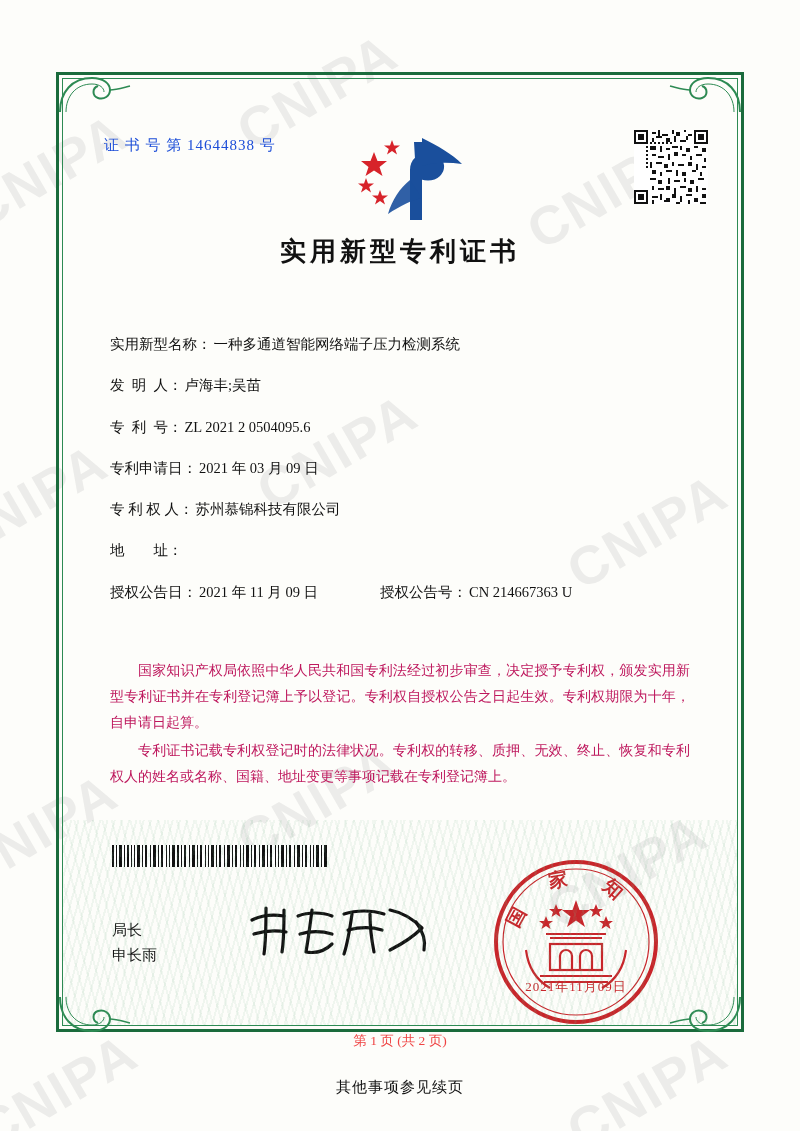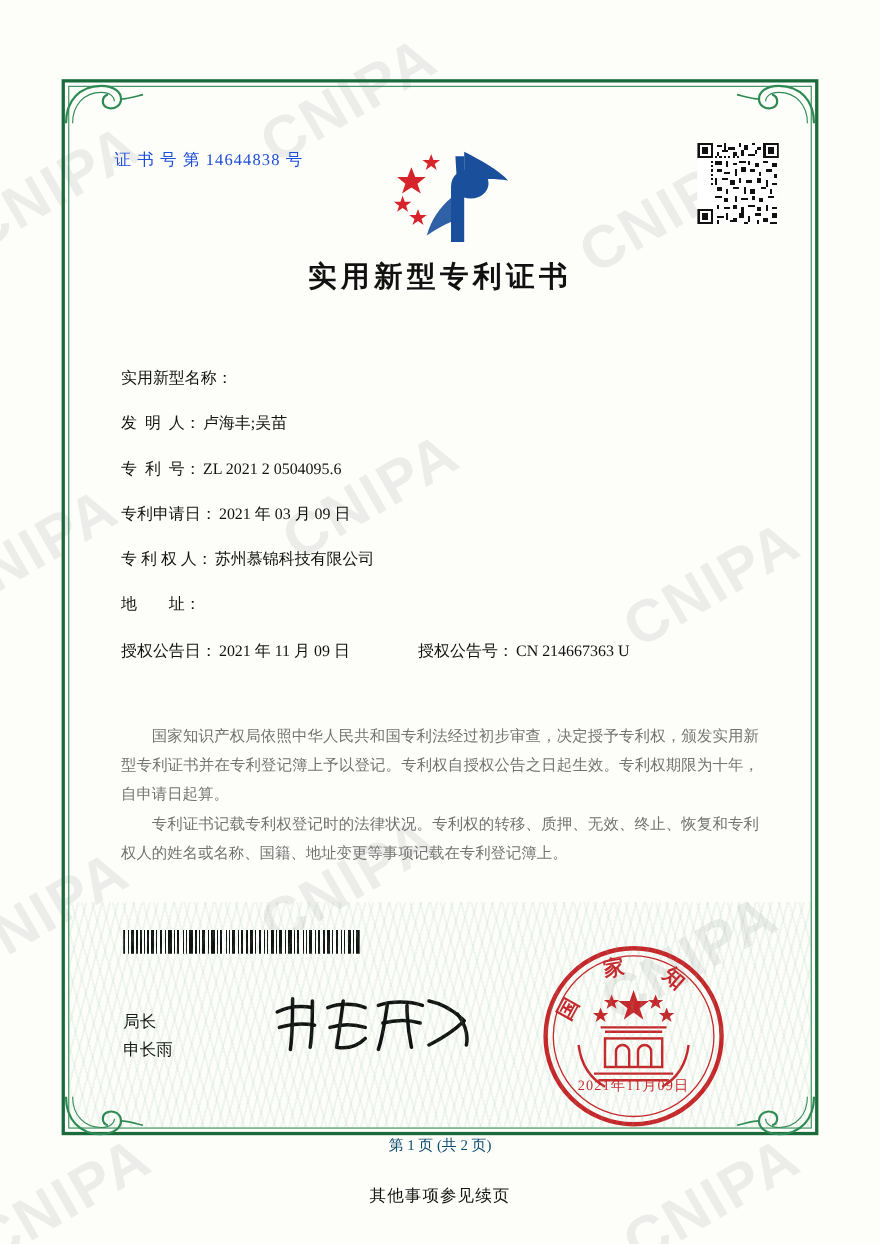--- a/index.html
+++ b/index.html
@@ -153,21 +153,21 @@
   .row-split .seg2 { margin-left: 62px; }
 
   
   .paras {
     position: absolute;
     left: 110px;
     top: 658px;
     width: 580px;
     font-size: 14px;
     line-height: 1.85;
-    color: #737373;
+    color: #be185d;
     text-align: justify;
   }
   .paras p { margin: 0 0 2px 0; text-indent: 2em; }
 
   
   .barcode {
     position: absolute;
     left: 112px;
     top: 845px;
     width: 215px;
@@ -211,21 +211,21 @@
     font-family: "Liberation Serif", serif;
   }
 
   
   .page-no {
     position: absolute;
     left: 0; right: 0;
     top: 1032px;
     text-align: center;
     font-size: 13.5px;
-    color: #0c4a6e;
+    color: #ef4444;
   }
   .footnote {
     position: absolute;
     left: 0; right: 0;
     top: 1078px;
     text-align: center;
     font-size: 15px;
     color: #111;
     letter-spacing: 1px;
   }
@@ -406,20 +406,21 @@
       </g>
     </svg>
   </div>
 
   <div class="title">实用新型专利证书</div>
 
   <div class="fields">
 
     <div class="row">
       <span class="label">实用新型名称：</span>
+      <span class="value">一种多通道智能网络端子压力检测系统</span>
     </div>
 
     <div class="row">
       <span class="label">发  明  人：</span>
       <span class="value">卢海丰;吴苗</span>
     </div>
 
     <div class="row">
       <span class="label">专  利  号：</span>
       <span class="value">ZL 2021 2 0504095.6</span>

